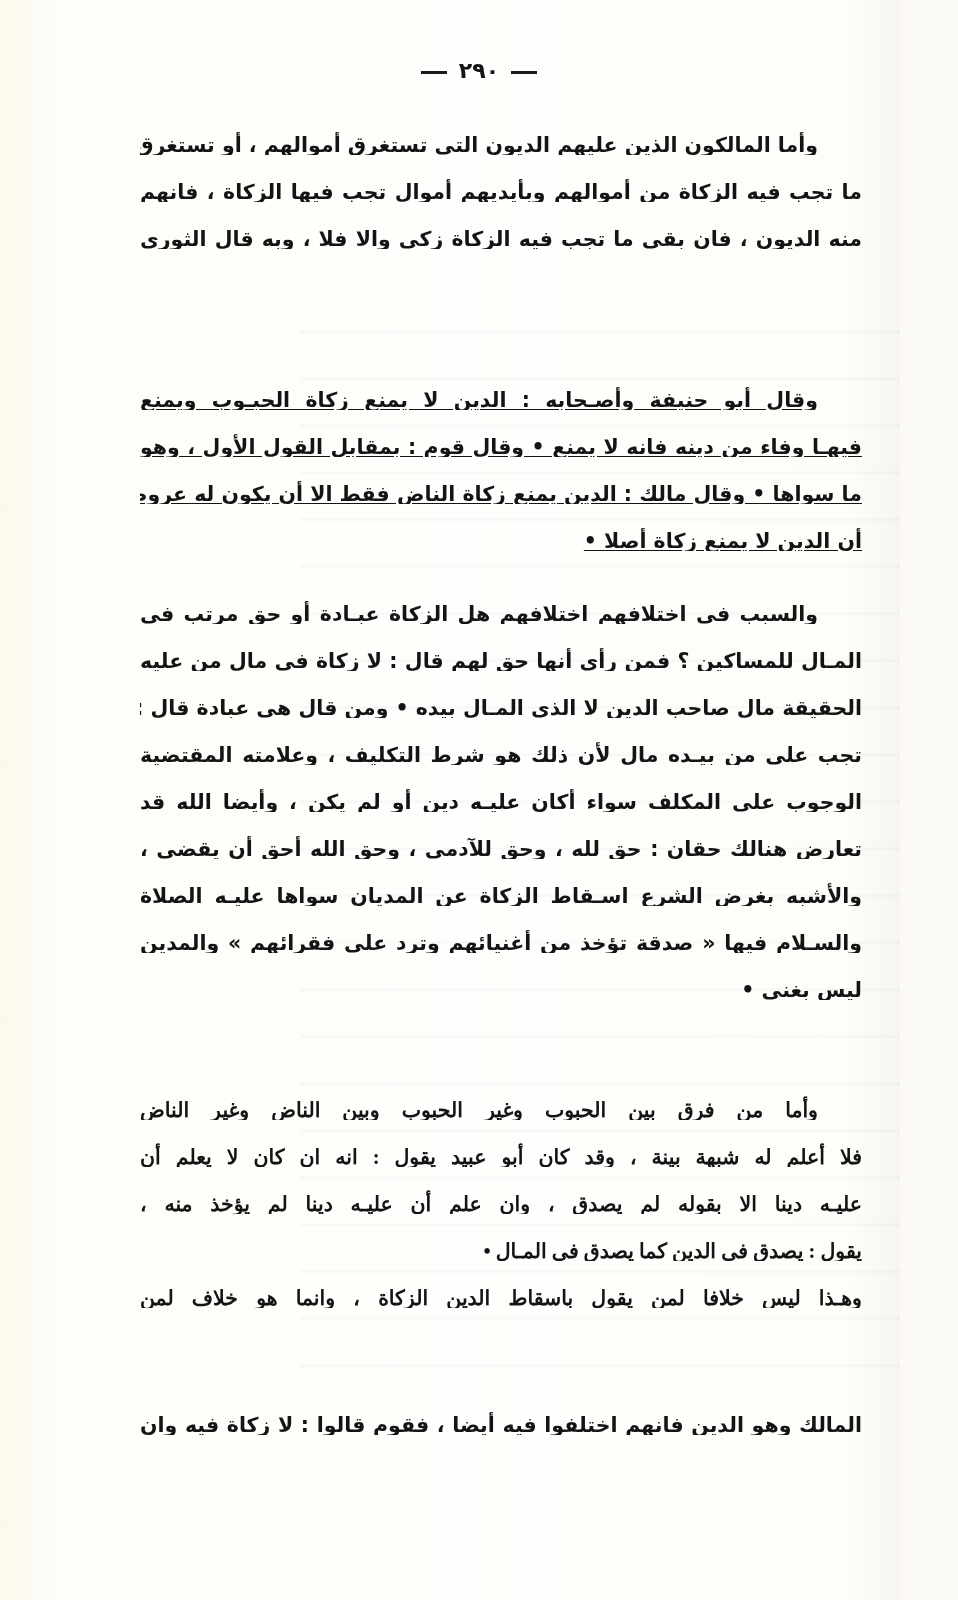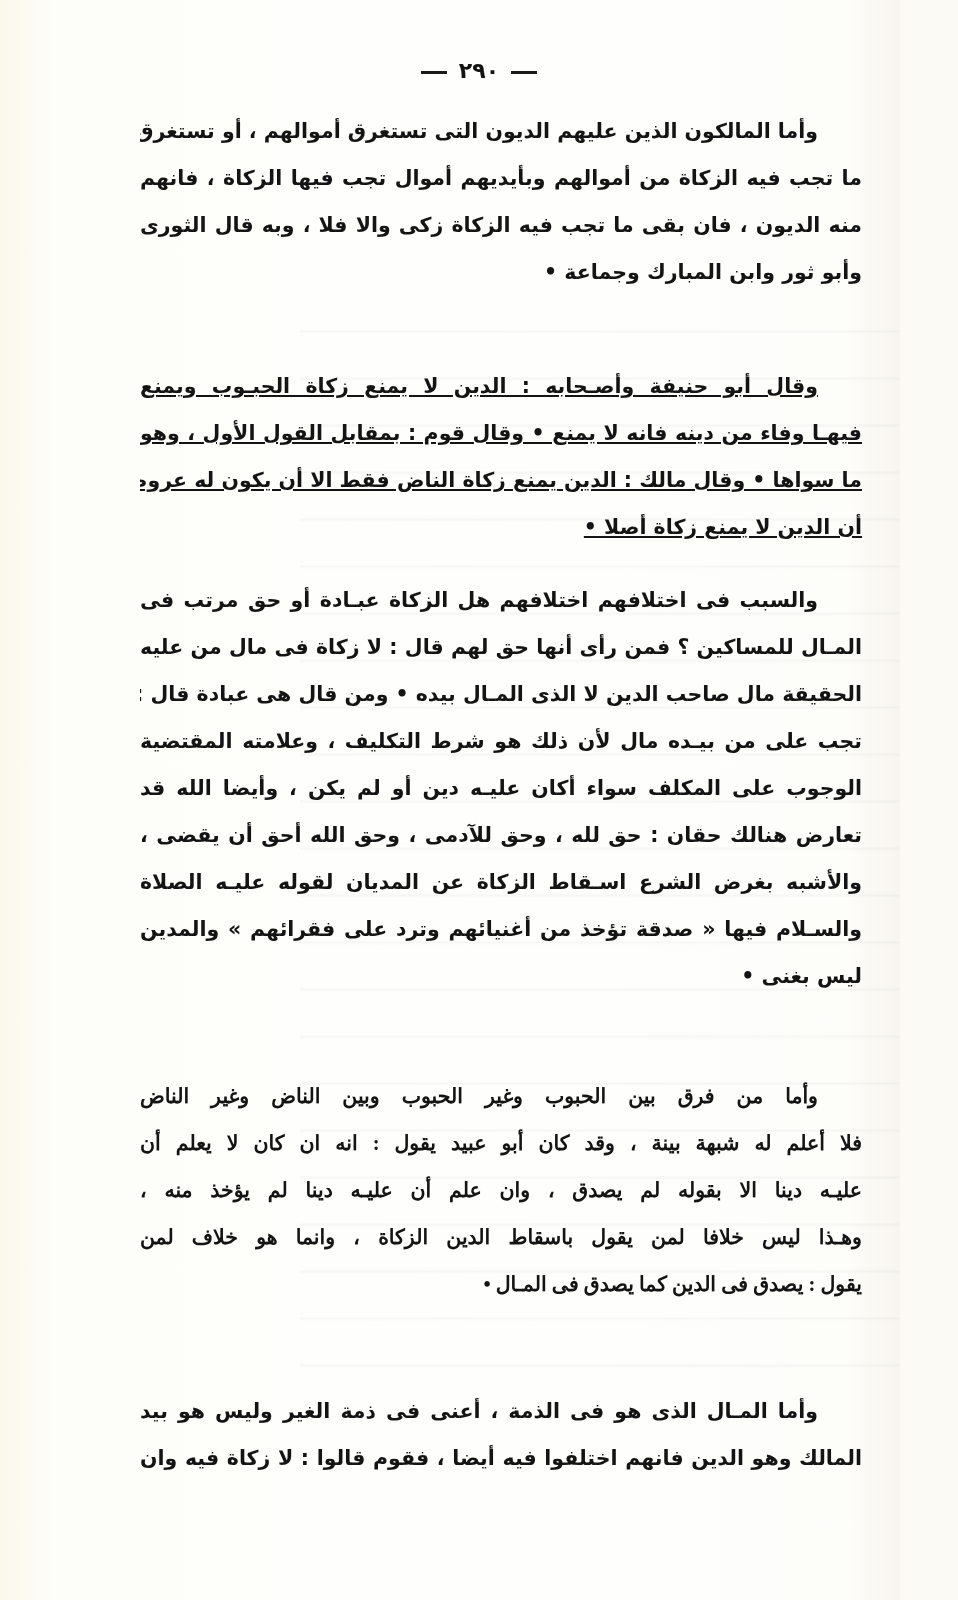--- a/index.html
+++ b/index.html
@@ -47,21 +47,21 @@
       direction: rtl;
       text-align: justify;
       text-align-last: justify;
       font-size: 20.5px;
       font-weight: bold;
       line-height: 1;
     }
     .line {
       height: 47px;
       display: flex;
-      align-items: center;
+      align-items: flex-end;
       justify-content: space-between;
       white-space: nowrap;
       overflow: hidden;
       margin-left: 40px;
     }
     .line span { display: block; width: 100%; text-align: justify; text-align-last: justify; }
     .line.last span { text-align-last: right; }
     .line.first span { padding-right: 44px; box-sizing: border-box; }
     .p1 { top: 108px; }
     .p2 { top: 363px; text-decoration: underline; }
@@ -90,23 +90,20 @@
   <div class="text-block p1">
     <div class="line first">
         <span>وأما المالكون الذين عليهم الديون التى تستغرق أموالهم ، أو تستغرق</span>
       </div>
     <div class="line">
         <span>ما تجب فيه الزكاة من أموالهم وبأيديهم أموال تجب فيها الزكاة ، فانهم</span>
       </div>
     <div class="line">
         <span>منه الديون ، فان بقى ما تجب فيه الزكاة زكى والا فلا ، وبه قال الثورى</span>
       </div>
-    <div class="line last">
-        <span>وأبو ثور وابن المبارك وجماعة •</span>
-      </div>
   </div>
 
   <div class="text-block p2">
     <div class="line first">
         <span>وقال أبو حنيفة وأصـحابه : الدين لا يمنع زكاة الحبـوب ويمنع</span>
       </div>
     <div class="line">
         <span>فيهـا وفاء من دينه فانه لا يمنع • وقال قوم : بمقابل القول الأول ، وهو</span>
       </div>
     <div class="line">
@@ -130,49 +127,46 @@
     <div class="line">
         <span>تجب على من بيـده مال لأن ذلك هو شرط التكليف ، وعلامته المقتضية</span>
       </div>
     <div class="line">
         <span>الوجوب على المكلف سواء أكان عليـه دين أو لم يكن ، وأيضا الله قد</span>
       </div>
     <div class="line">
         <span>تعارض هنالك حقان : حق لله ، وحق للآدمى ، وحق الله أحق أن يقضى ،</span>
       </div>
     <div class="line">
-        <span>والأشبه بغرض الشرع اسـقاط الزكاة عن المديان لقوله عليـه الصلاة</span>
+        <span>والأشبه بغرض الشرع اسـقاط الزكاة عن المديان سواها عليـه الصلاة</span>
       </div>
     <div class="line">
         <span>والسـلام فيها « صدقة تؤخذ من أغنيائهم وترد على فقرائهم » والمدين</span>
       </div>
     <div class="line last">
         <span>ليس بغنى •</span>
       </div>
   </div>
 
   <div class="text-block p4">
     <div class="line first">
         <span>وأما من فرق بين الحبوب وغير الحبوب وبين الناض وغير الناض</span>
       </div>
     <div class="line">
         <span>فلا أعلم له شبهة بينة ، وقد كان أبو عبيد يقول : انه ان كان لا يعلم أن</span>
       </div>
     <div class="line">
         <span>عليـه دينا الا بقوله لم يصدق ، وان علم أن عليـه دينا لم يؤخذ منه ،</span>
       </div>
+    <div class="line last">
+        <span>يقول : يصدق فى الدين كما يصدق فى المـال •</span>
+      </div>
     <div class="line">
         <span>وهـذا ليس خلافا لمن يقول باسقاط الدين الزكاة ، وانما هو خلاف لمن</span>
-      </div>
-    <div class="line last">
-        <span>يقول : يصدق فى الدين كما يصدق فى المـال •</span>
       </div>
   </div>
 
   <div class="text-block p5">
-    <div class="line first">
-        <span>وأما المـال الذى هو فى الذمة ، أعنى فى ذمة الغير وليس هو بيد</span>
-      </div>
     <div class="line">
         <span>المالك وهو الدين فانهم اختلفوا فيه أيضا ، فقوم قالوا : لا زكاة فيه وان</span>
       </div>
   </div>
 </div>
 
 </body></html>

